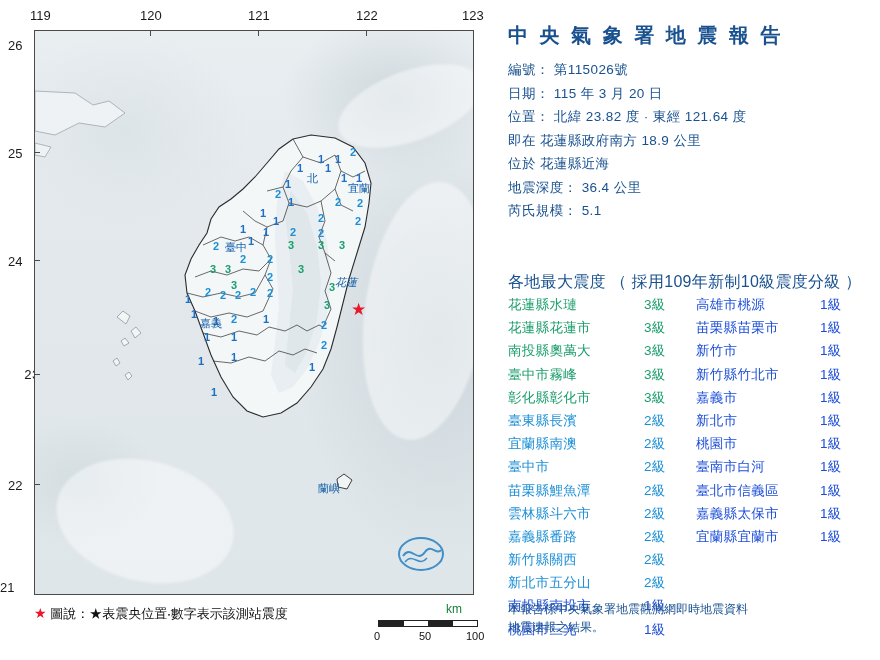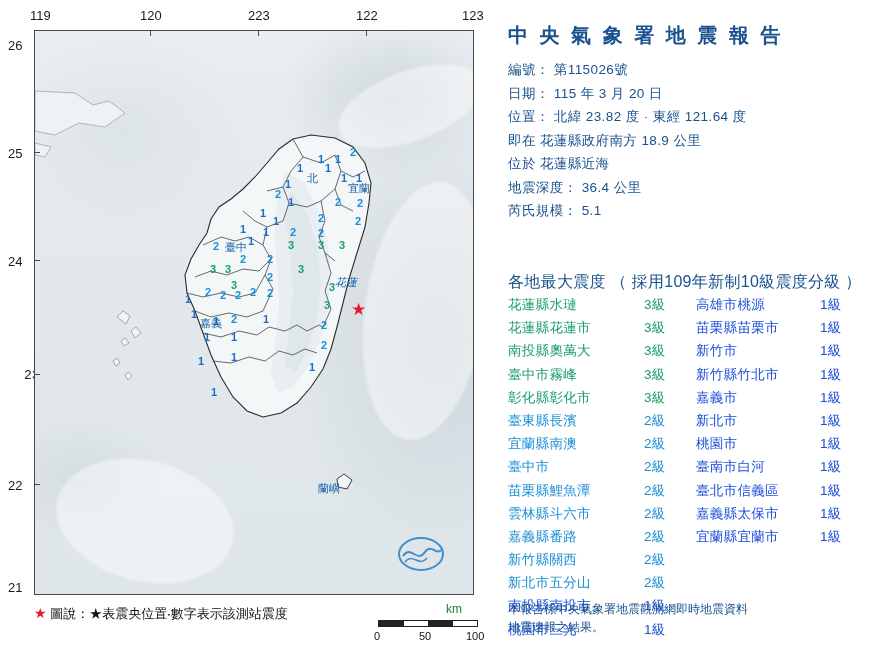--- a/index.html
+++ b/index.html
@@ -190,30 +190,30 @@
 </style>
 </head>
 <body>
 
 <div id="root">
 
   <div id="map-panel">
 
     <div class="axis-lab" style="left:30px;  top:8px;">119</div>
     <div class="axis-lab" style="left:140px; top:8px;">120</div>
-    <div class="axis-lab" style="left:248px; top:8px;">223</div>
+    <div class="axis-lab" style="left:248px; top:8px;">121</div>
     <div class="axis-lab" style="left:356px; top:8px;">122</div>
     <div class="axis-lab" style="left:462px; top:8px;">123</div>
 
     <div class="axis-lab" style="left:8px; top:38px;">26</div>
     <div class="axis-lab" style="left:8px; top:146px;">25</div>
     <div class="axis-lab" style="left:8px; top:254px;">24</div>
     <div class="axis-lab" style="left:24px; top:368px;font-family:Liberation Mono, monospace;">23</div>
     <div class="axis-lab" style="left:8px; top:478px;">22</div>
-    <div class="axis-lab" style="left:8px; top:580px;">21</div>
+    <div class="axis-lab" style="left:0; top:580px;">21</div>
 
     <div id="map-frame">
       <div id="sea-shade"></div>
 
       <div class="ridge" style="left:300px; top:40px; width:150px; height:70px; transform:rotate(-20deg);"></div>
       <div class="ridge" style="left:330px; top:150px; width:120px; height:260px; transform:rotate(8deg);"></div>
       <div class="ridge" style="left:20px; top:430px; width:180px; height:120px; transform:rotate(14deg);"></div>
 
       <svg id="island" viewBox="0 0 440 565">
 

